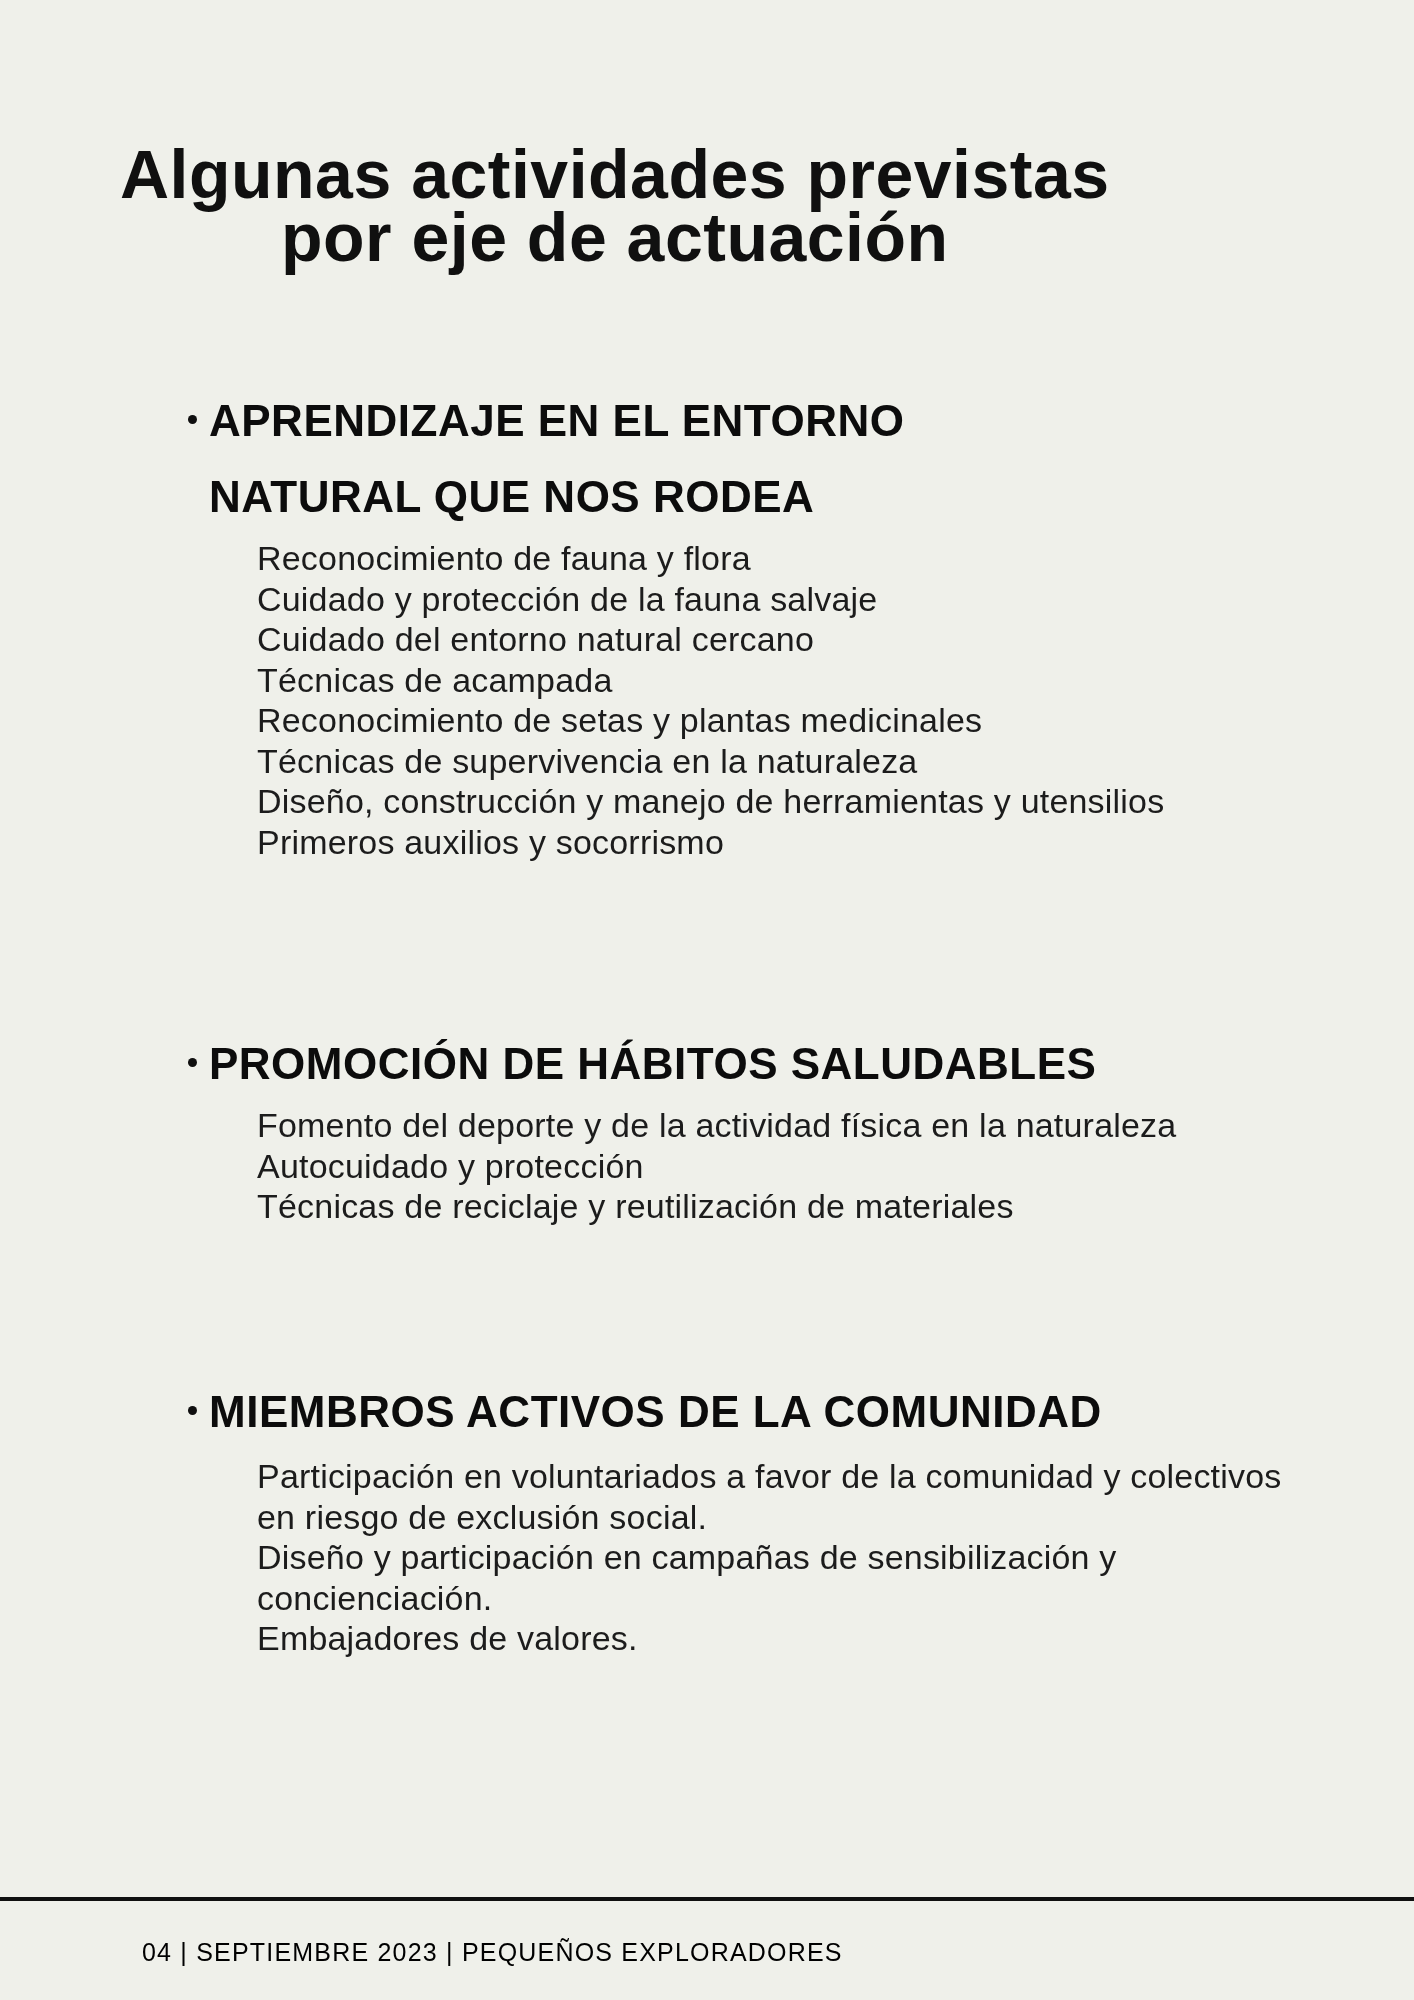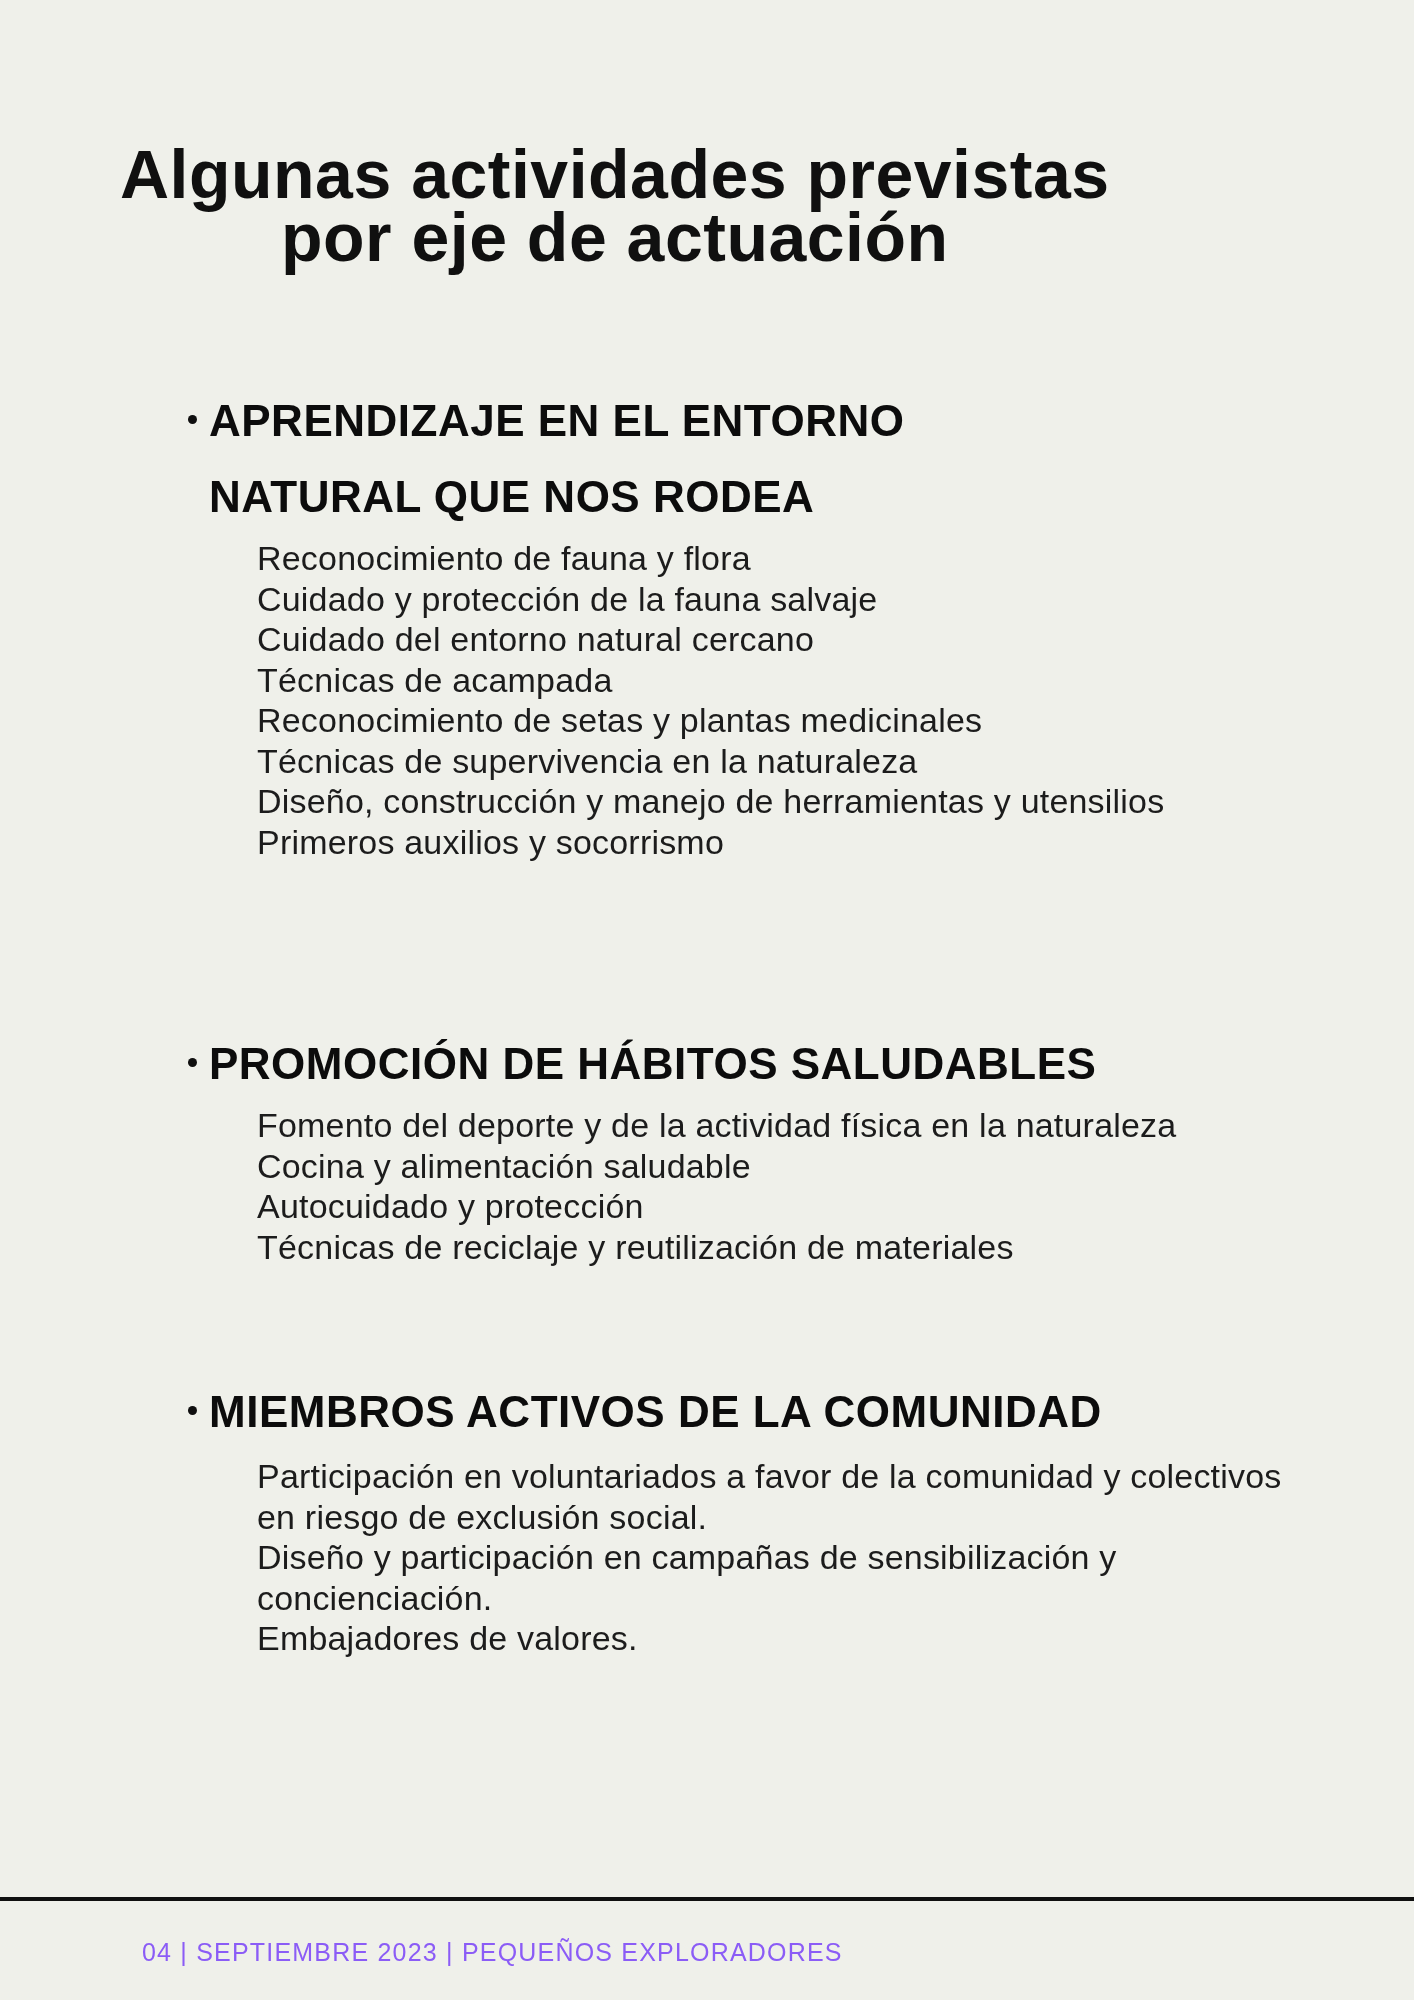--- a/index.html
+++ b/index.html
@@ -82,21 +82,21 @@
     background: #101010;
   }
   .footer-text {
     position: absolute;
     left: 142px;
     top: 1937px;
     font-size: 25px;
     line-height: 30px;
     letter-spacing: 1.2px;
     font-weight: 400;
-    color: #8b5cf6;
+    color: #000000;
   }
 </style>
 </head>
 <body>
 
 <div class="page">
 
   <h1 class="title">
     <span>Algunas actividades previstas</span>
     <span>por eje de actuación</span>
@@ -117,21 +117,20 @@
     <li>Diseño, construcción y manejo de herramientas y utensilios</li>
     <li>Primeros auxilios y socorrismo</li>
   </ul>
 
   <div class="sec-head" style="top:1026px">
     <span class="dot"></span>
     <h2 class="heading">PROMOCIÓN DE HÁBITOS SALUDABLES</h2>
   </div>
   <ul class="items" style="top:1105px">
     <li>Fomento del deporte y de la actividad física en la naturaleza</li>
-    <li>Cocina y alimentación saludable</li>
     <li>Autocuidado y protección</li>
     <li>Técnicas de reciclaje y reutilización de materiales</li>
   </ul>
 
   <div class="sec-head" style="top:1374px">
     <span class="dot"></span>
     <h2 class="heading">MIEMBROS ACTIVOS DE LA COMUNIDAD</h2>
   </div>
   <ul class="items" style="top:1456px">
     <li>Participación en voluntariados a favor de la comunidad y colectivos

